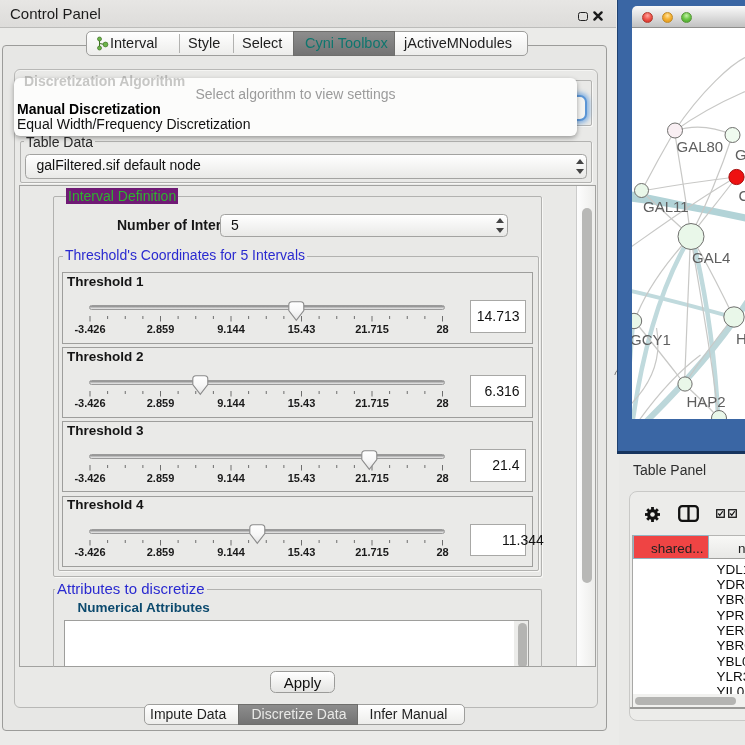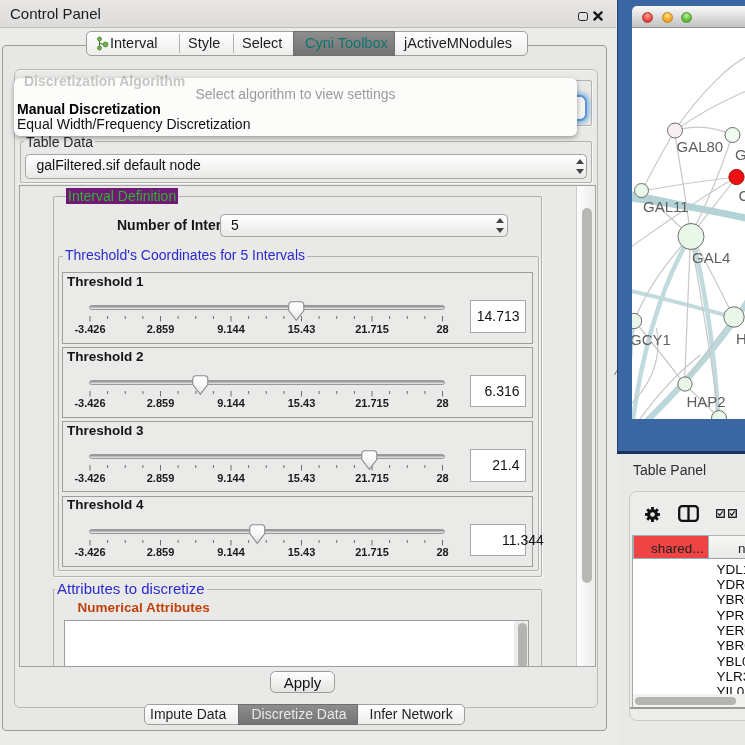--- a/index.html
+++ b/index.html
@@ -169,34 +169,34 @@
         <stop offset="0.55" stop-color="#f6f6f6"></stop>
         <stop offset="1" stop-color="#e3e3e3"></stop>
       </linearGradient>
     </defs>
   </svg>
 <div class="abs" style="left:470px;top:523.6px;width:55.5px;height:32.5px;background:#fff;border:1px solid #a8a8a6;"></div>
 <div class="abs" style="left:470px;top:531.6px;width:49.5px;text-align:left;font-size:14px;color:#111;margin-left:32px;">11.344</div>
 
 <div class="abs" style="left:53px;top:588.5px;width:489px;height:78px;border:1px solid #b2b2b0;border-top-right-radius:2px;border-bottom:none;"></div>
 <div class="abs" style="left:55px;top:579.5px;padding:0 2px;background:#e9e9e7;font-size:15px;color:#2a2ad0;">Attributes to discretize</div>
-<div class="abs" style="left:53.5px;top:599.5px;font-size:13.5px;font-weight:bold;color:#c2410c;padding-left:24px;">Numerical Attributes</div>
+<div class="abs" style="left:53.5px;top:599.5px;font-size:13.5px;font-weight:bold;color:#0c4a6e;padding-left:24px;">Numerical Attributes</div>
 
 <div class="abs" style="left:63.5px;top:619.5px;width:465px;height:47px;background:#fff;border:1px solid #9e9e9c;overflow:hidden;">
   <div style="position:absolute;right:0;top:0;width:14px;height:47px;background:#ececea;"></div>
   <div style="position:absolute;right:1px;top:2px;width:9px;height:45px;background:#b4b4b2;border-radius:4.5px;"></div>
 </div>
 
 <div class="abs" style="left:270px;top:670.5px;width:65px;height:22px;background:linear-gradient(#ffffff,#e4e4e2);border:1px solid #9b9b99;border-radius:5.5px;text-align:center;font-size:15px;color:#111;line-height:21px;">Apply</div>
 
 <div class="abs" style="left:144px;top:704px;width:321px;height:20.5px;background:linear-gradient(#ffffff,#ededeb);border:1px solid #9e9e9c;border-radius:5px;"></div>
 <div class="abs" style="left:238px;top:704px;width:120px;height:20.5px;background:linear-gradient(#8d8d8d,#737373);border:1px solid #6e6e6c;"></div>
 <div class="abs" style="left:150px;top:705.5px;font-size:14px;color:#1e1e1e;">Impute Data</div>
 <div class="abs" style="left:251.5px;top:705.5px;font-size:14px;color:#e9e9e7;">Discretize Data</div>
-<div class="abs" style="left:369.5px;top:705.5px;font-size:14px;color:#1e1e1e;">Infer Network</div>
+<div class="abs" style="left:369.5px;top:705.5px;font-size:14px;color:#1e1e1e;">Infer Manual</div>
 
 <div class="abs" style="left:14px;top:78px;width:563px;height:58px;background:#fcfcfb;border-radius:6px;box-shadow:0 2px 5px rgba(0,0,0,0.35);"></div>
 <div class="abs" style="left:24px;top:73px;font-size:14px;color:rgba(110,110,108,0.38);font-weight:bold;">Discretization Algorithm</div>
 <div class="abs" style="left:14px;top:85.5px;width:563px;text-align:center;font-size:14px;color:#9b9b9b;">Select algorithm to view settings</div>
 <div class="abs" style="left:17px;top:101px;font-size:14px;font-weight:bold;color:#000;">Manual Discretization</div>
 <div class="abs" style="left:17px;top:115.5px;font-size:14px;color:#111;">Equal Width/Frequency Discretization</div>
 
 <svg class="abs" style="left:614px;top:369px;" width="6" height="7" viewBox="0 0 6 7">
     <path d="M0.8 6 Q1.5 2 4.5 0.8 M4.5 0.8 L2.8 1.2 M4.5 0.8 L4.2 2.6" stroke="#797977" stroke-width="1" fill="none"></path>
   </svg>

